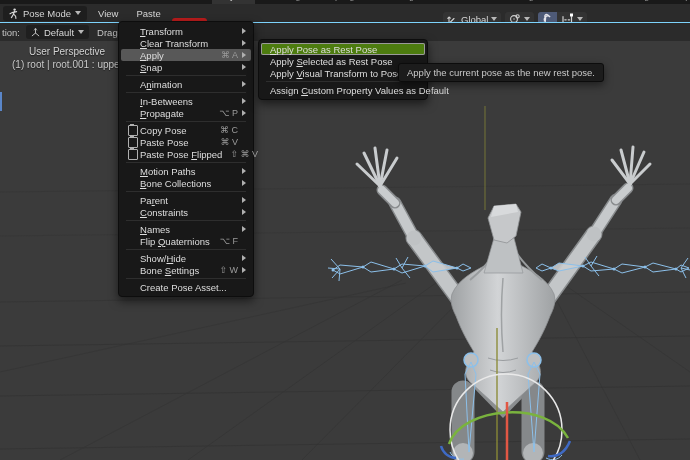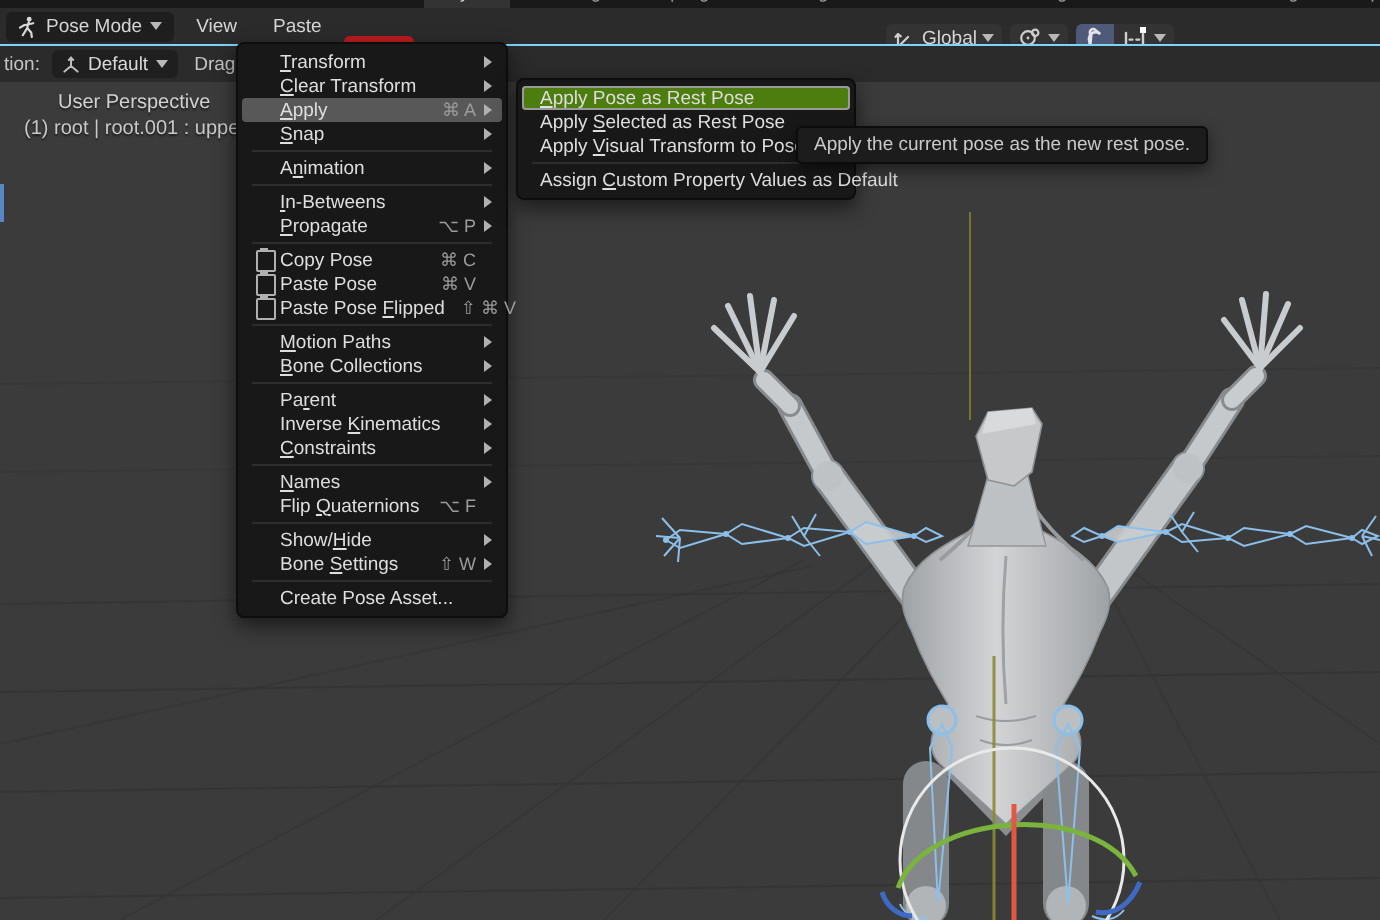--- a/index.html
+++ b/index.html
@@ -399,28 +399,20 @@
       <div class="menu-item">
         <span class="mi-icell"></span>
         <span class="mi-label">Pa<u>r</u>ent</span>
         <span class="mi-short"></span>
         <span class="mi-arrow">
           <i class="tri-r"></i>
         </span>
       </div>
       <div class="menu-item">
         <span class="mi-icell"></span>
-        <span class="mi-label">Inverse <u>K</u>inematics</span>
-        <span class="mi-short"></span>
-        <span class="mi-arrow">
-          <i class="tri-r"></i>
-        </span>
-      </div>
-      <div class="menu-item">
-        <span class="mi-icell"></span>
         <span class="mi-label"><u>C</u>onstraints</span>
         <span class="mi-short"></span>
         <span class="mi-arrow">
           <i class="tri-r"></i>
         </span>
       </div>
       <div class="menu-sep"></div>
       <div class="menu-item">
         <span class="mi-icell"></span>
         <span class="mi-label"><u>N</u>ames</span>

